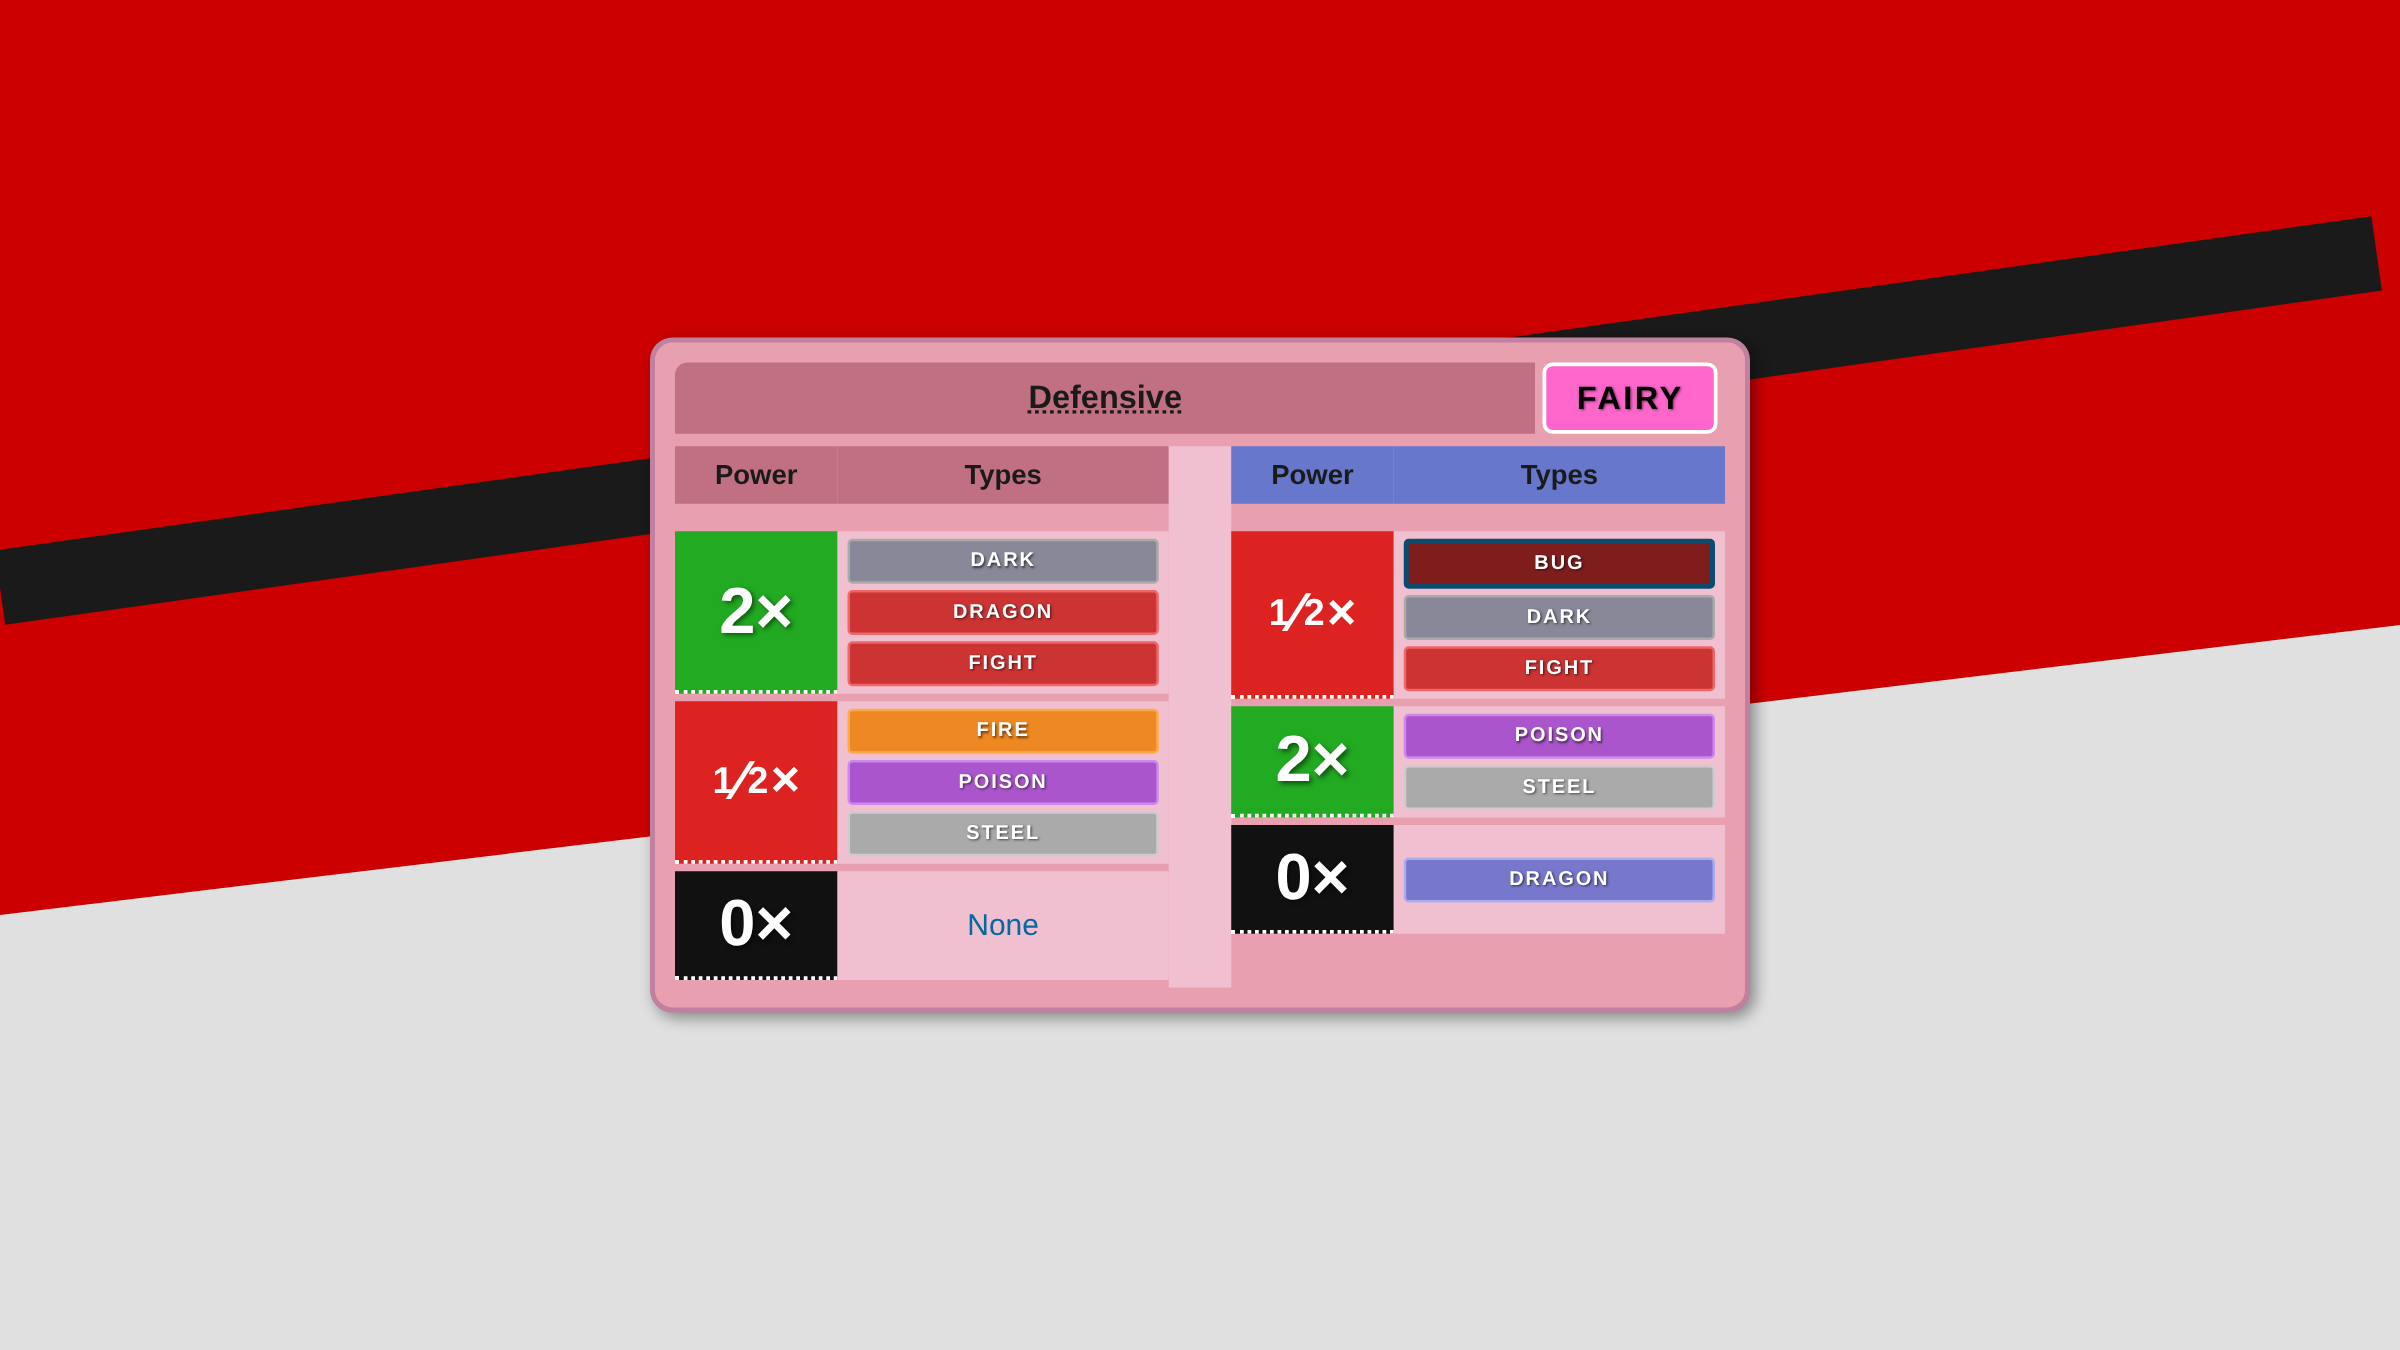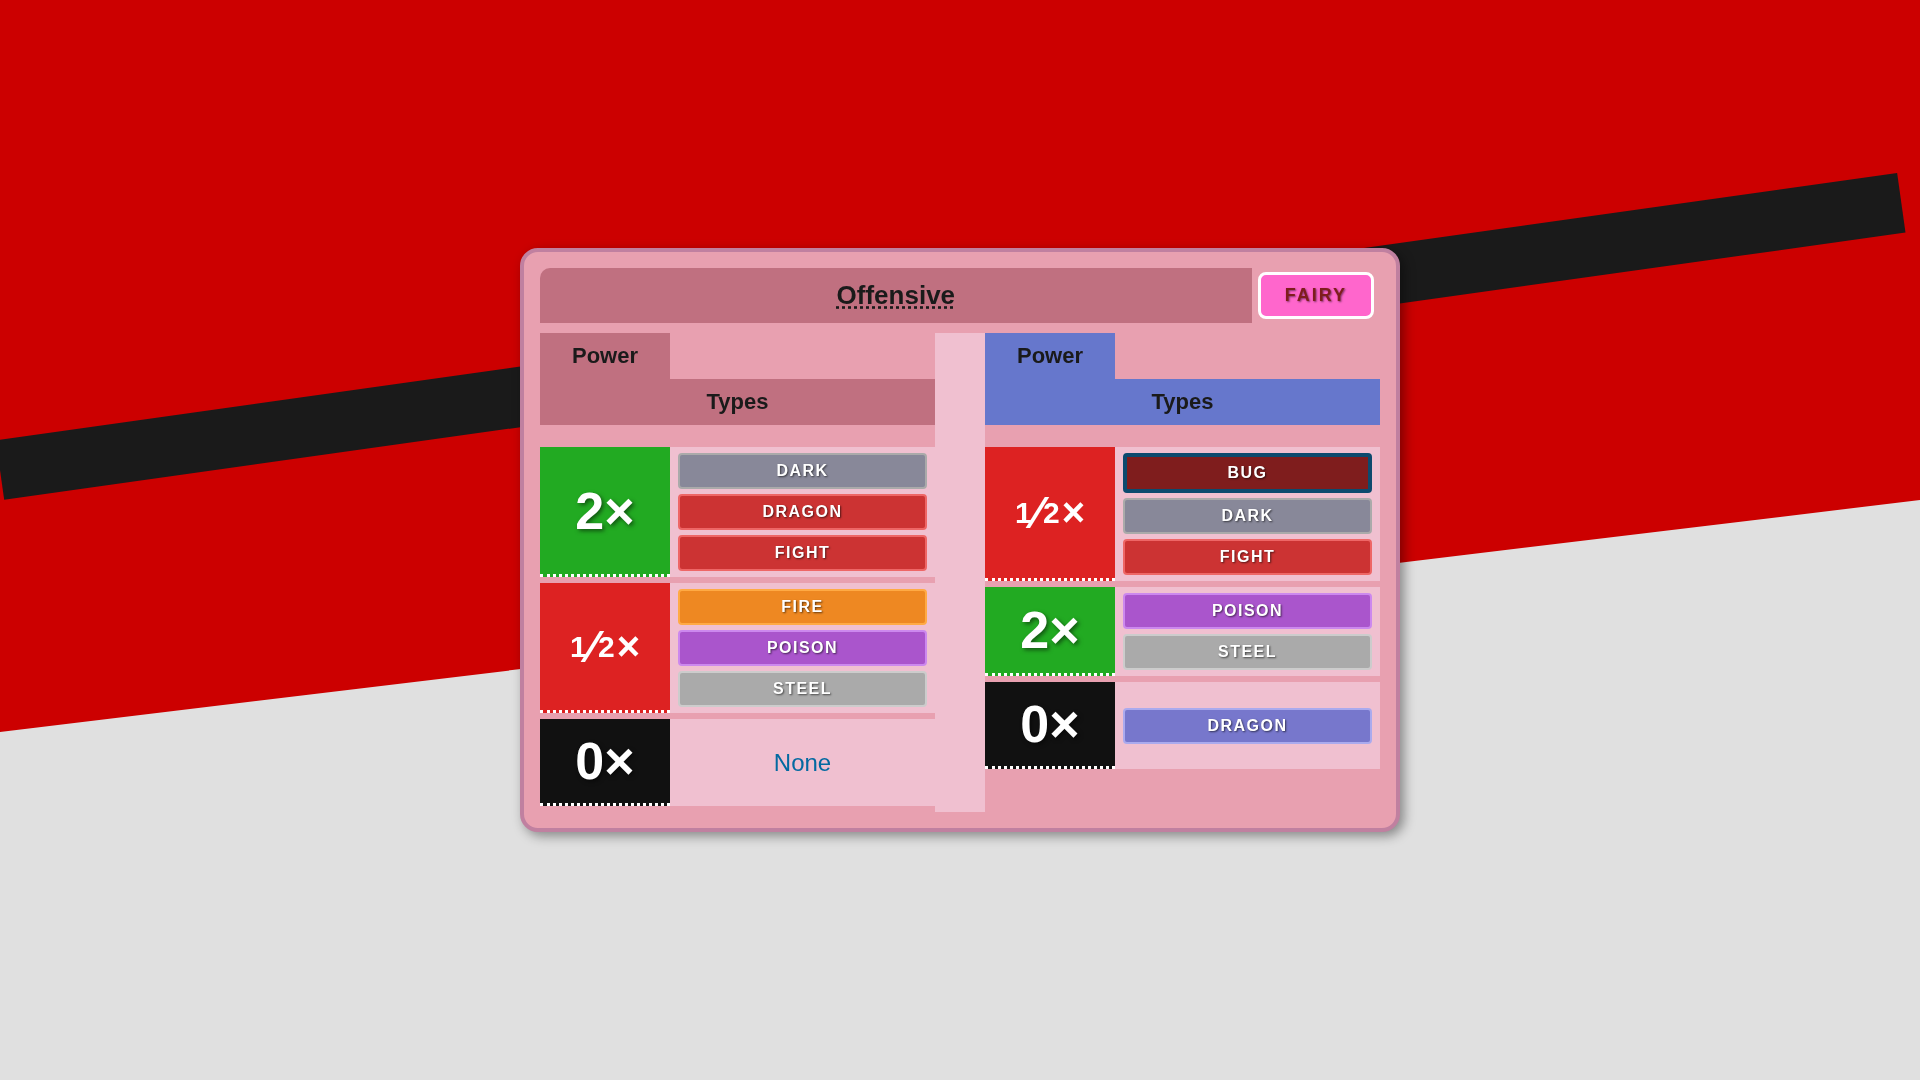--- a/index.html
+++ b/index.html
@@ -97,23 +97,23 @@
 
     .header-title {
       font-size: 26px;
       font-weight: bold;
       color: #1a1a1a;
       text-decoration: underline;
       text-decoration-style: dotted;
     }
 
     .header-fairy-text {
-      font-size: 18px;
-      font-weight: 900;
-      color: #7f1d1d;
+      font-size: 26px;
+      font-weight: 900;
+      color: #000000;
       text-shadow: 1px 1px 2px rgba(0,0,0,0.5);
       letter-spacing: 2px;
     }
 
     .power-text {
       color: white;
       font-size: 40px;
       font-weight: 900;
       text-shadow: 2px 2px 4px rgba(0,0,0,0.5);
     }
@@ -158,21 +158,20 @@
 
     .divider {
       width: 50px;
       background: #f0c0d0;
       flex-shrink: 0;
     }
 
     .section-header-row {
       display: flex;
       margin-bottom: 22px;
-      flex-direction: column;
     }
 
     .off-power-header {
       width: 130px;
       background: #c07080;
       text-align: center;
       padding: 10px 4px;
       font-size: 22px;
       font-weight: 900;
       color: #1a1a1a;
@@ -263,21 +262,21 @@
 <div class="bg-pokeball">
   <div class="bg-red-top"></div>
   <div class="bg-black-stripe"></div>
   <div class="bg-white-bottom"></div>
 </div>
 
 <div class="main-card">
 
   <div class="card-header">
     <div class="header-offensive">
-      <span class="header-title">Offensive</span>
+      <span class="header-title">Defensive</span>
     </div>
     <div class="header-fairy">
       <span class="header-fairy-text">FAIRY</span>
     </div>
   </div>
 
   <div class="sections-wrapper">
 
     <div class="off-section">
 

